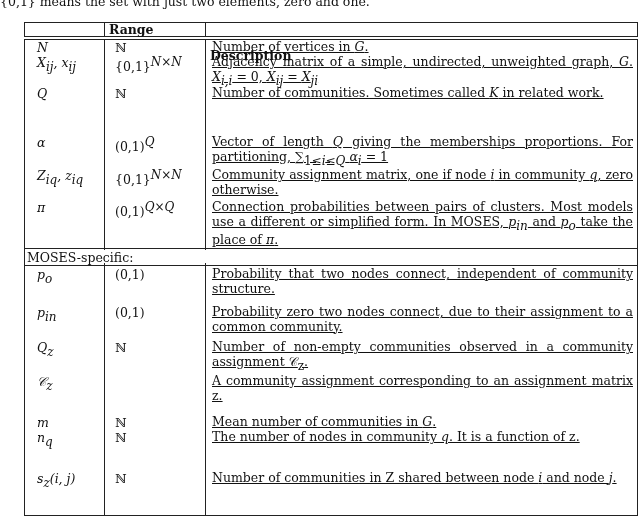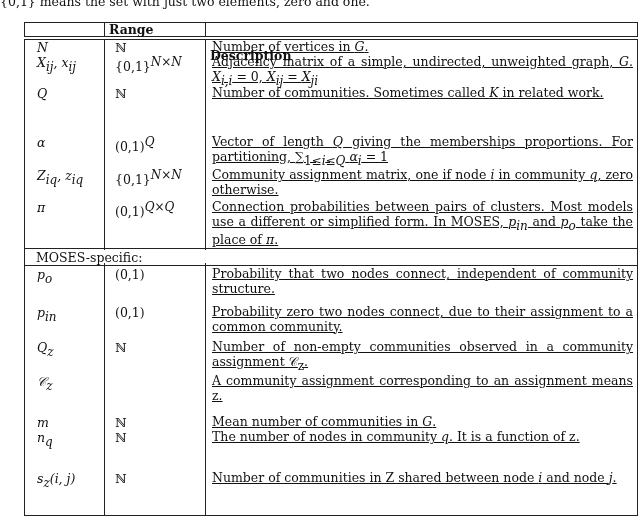--- a/index.html
+++ b/index.html
@@ -11,21 +11,21 @@
   .hdr .c { border-right:1.5px solid #222; padding:0 4px; line-height:13px; font-weight:bold; }
   .hdr .c:last-child { border-right:none;margin-top:26px; }
   .body { position:absolute; left:24px; top:39px; width:612px; height:475px;
           border:1.5px solid #222; font-size:12.5px; }
   .vline { position:absolute; top:0; bottom:0; border-left:1.5px solid #222; }
   .row { position:absolute; left:0; right:0; }
   .sym { position:absolute; left:12px; font-style:italic; }
   .rng { position:absolute; left:90px; }
   .desc { position:absolute; left:187px; right:4px; text-align:justify; line-height:14.5px;text-decoration:underline; }
   .hline { position:absolute; left:0; right:0; border-top:1.5px solid #222; }
-  .label { position:absolute; left:11px; }
+  .label { position:absolute; left:2px; }
   sub, sup { font-size:12px; }
   i { font-style:italic; }
 </style>
 </head>
 <body>
 
 <div class="caption">{0,1} means the set with just two elements, zero and one.</div>
 
 <div class="hdr">
   <div class="c" style="width:71px"></div>
@@ -85,21 +85,21 @@
     <span class="desc">Probability zero two nodes connect, due to their assignment to a common community.</span>
   </div>
   <div class="row" style="top:300px">
     <span class="sym">Q<sub>z</sub></span>
     <span class="rng">ℕ</span>
     <span class="desc">Number of non-empty communities observed in a community assignment 𝒞<sub>z</sub>.</span>
   </div>
   <div class="row" style="top:334px">
     <span class="sym">𝒞<sub>z</sub></span>
     <span class="rng"></span>
-    <span class="desc">A community assignment corresponding to an assignment means z.</span>
+    <span class="desc">A community assignment corresponding to an assignment matrix z.</span>
   </div>
   <div class="row" style="top:375px">
     <span class="sym">m</span>
     <span class="rng">ℕ</span>
     <span class="desc">Mean number of communities in <i>G</i>.</span>
   </div>
   <div class="row" style="top:390px">
     <span class="sym">n<sub>q</sub></span>
     <span class="rng">ℕ</span>
     <span class="desc">The number of nodes in community <i>q</i>. It is a function of z.</span>

